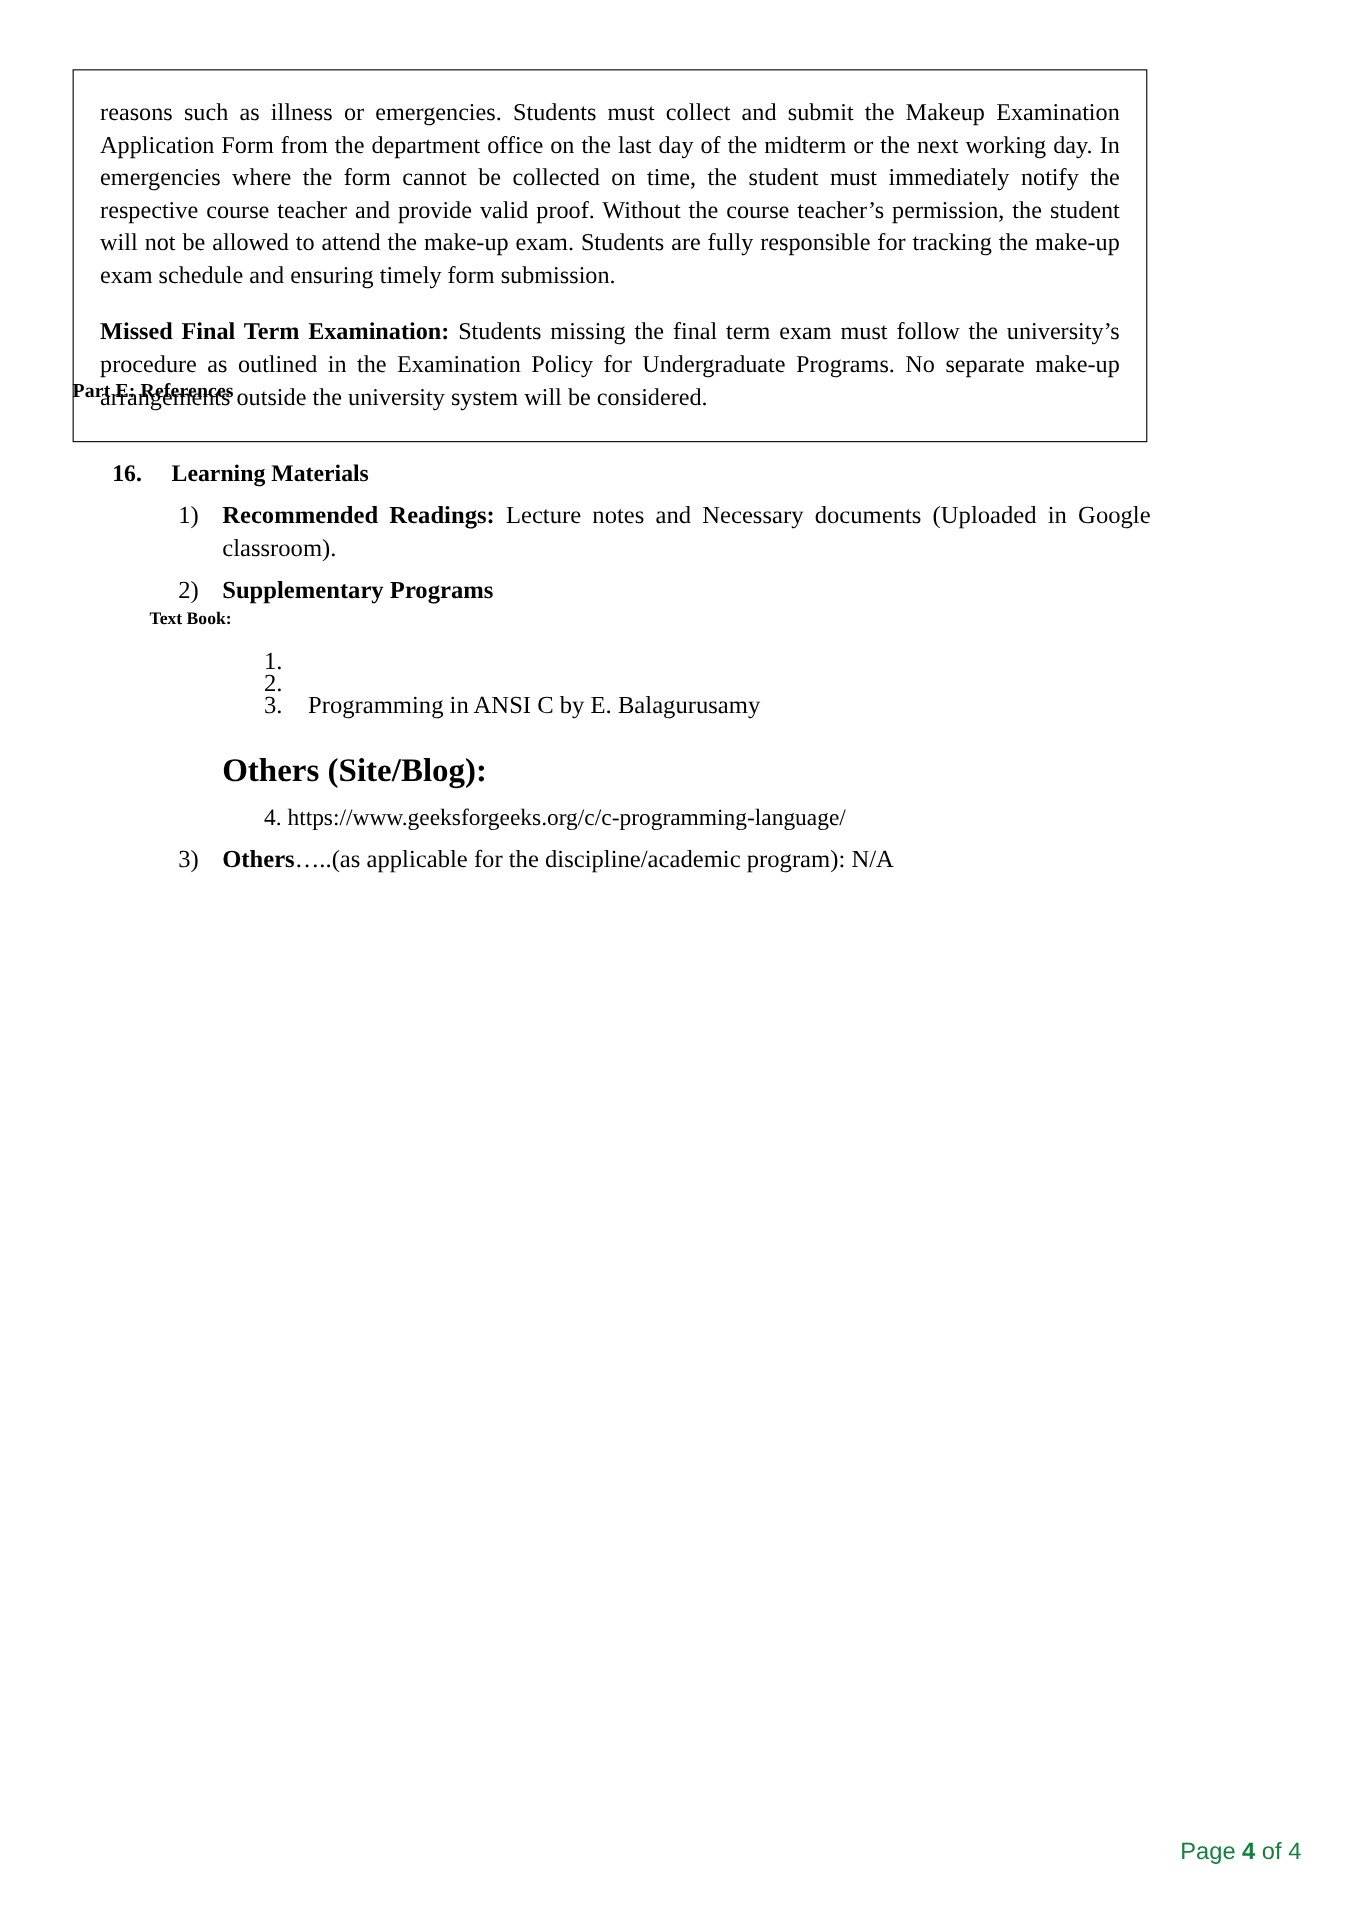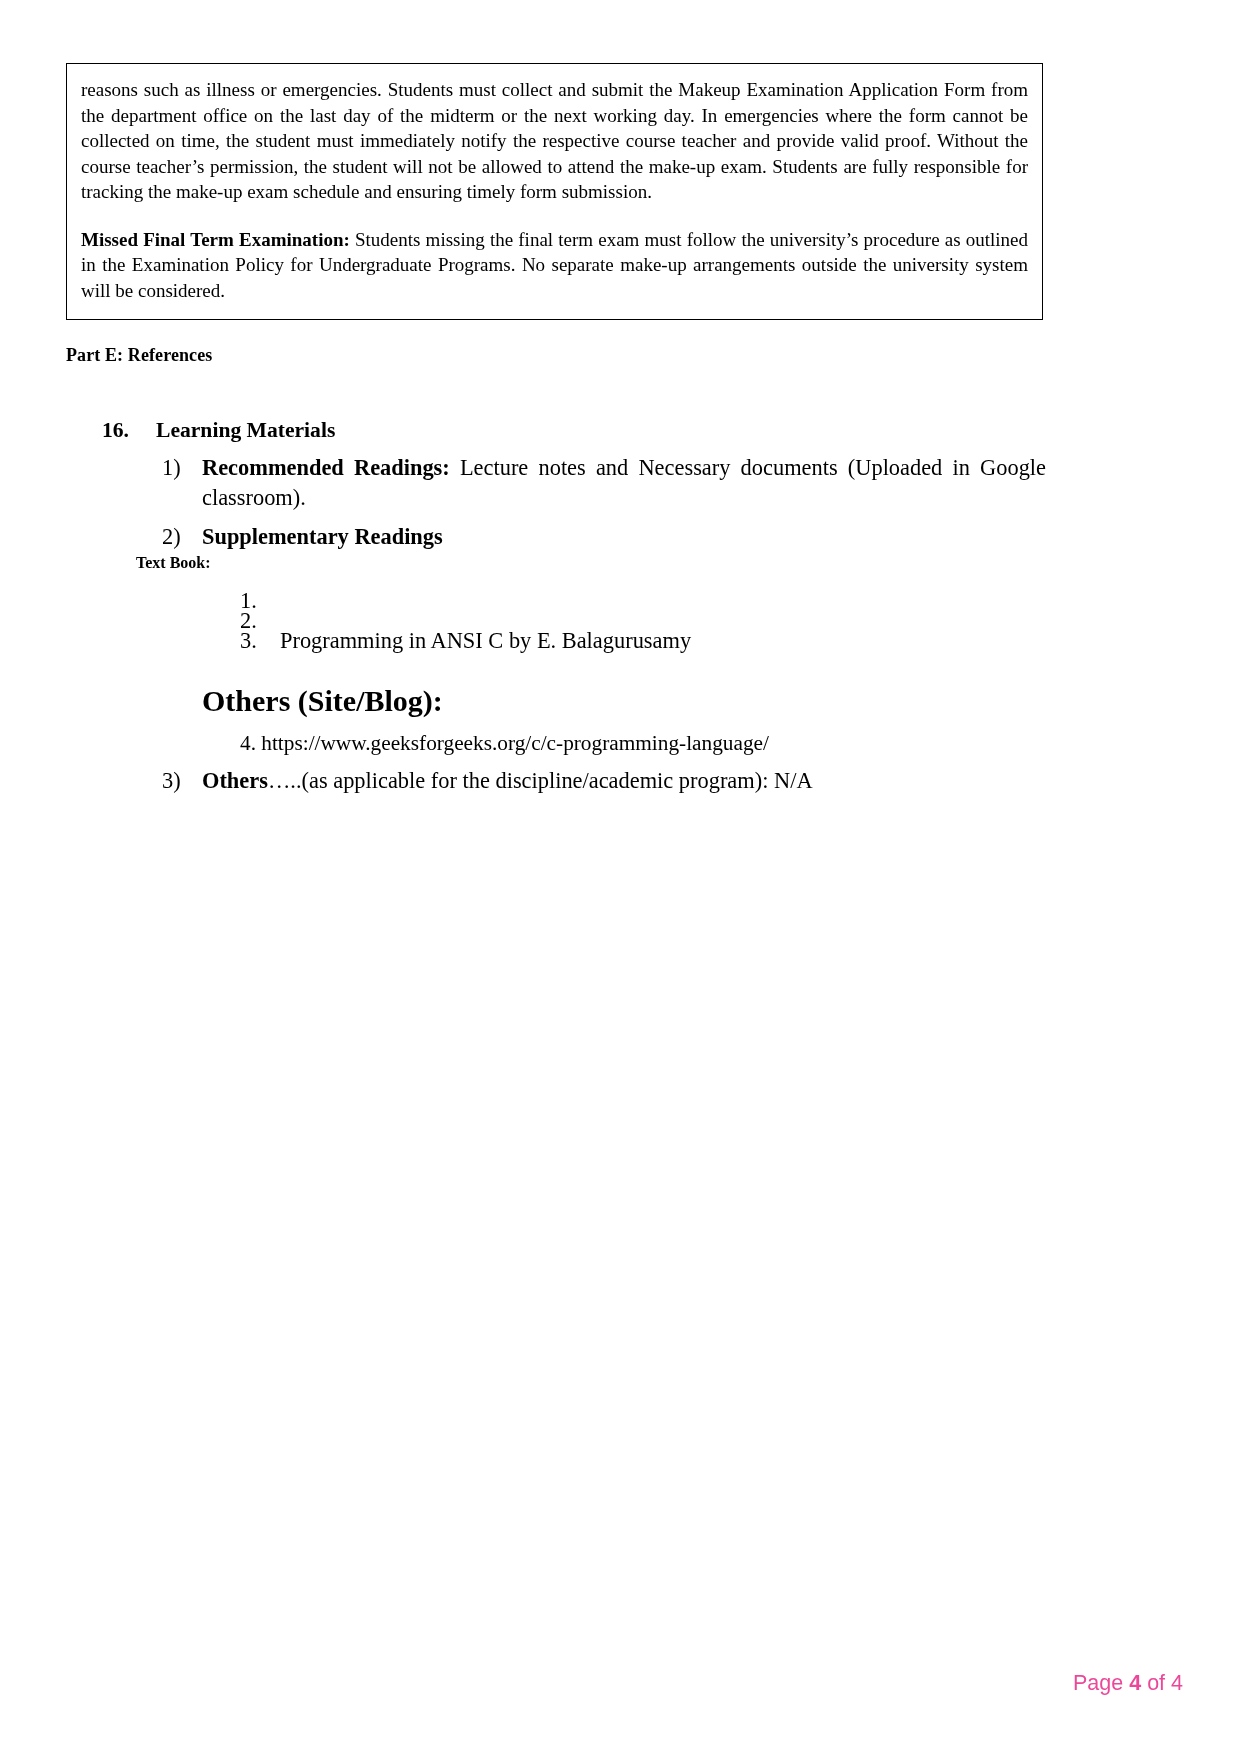--- a/index.html
+++ b/index.html
@@ -22,25 +22,25 @@
   .policy-box {
     position: absolute;
     left: 66px;
     top: 63px;
     width: 977px;
     border: 1.6px solid #000000;
     box-sizing: border-box;
     padding: 13px 14px 16px 14px;
   }
   .policy-par {
-    font-size: 19px;
+    font-size: 22px;
     line-height: 1.345;
     text-align: justify;
     text-justify: inter-word;
-    margin: 0;
+    margin: 10px;
   }
   .policy-par + .policy-par {
     margin-top: 22px;
   }
   .policy-par b {
     font-weight: bold;
   }
 
   
   .part-heading {
@@ -131,21 +131,21 @@
   .sp-20 { height: 20px; }
   .sp-24 { height: 24px; }
 
   
   .footer {
     position: absolute;
     right: 58px;
     bottom: 58px;
     font-family: "Liberation Sans", "DejaVu Sans", sans-serif;
     font-size: 21.5px;
-    color: #ec4899;
+    color: #15803d;
     white-space: pre;
   }
   .footer b { font-weight: bold; }
 </style>
 </head>
 <body>
 
 <div class="page">
 
   <div class="policy-box">
@@ -164,21 +164,21 @@
 
     <div class="sp-8"></div>
 
     <div class="lvl2">
       <span class="marker">1)</span><b>Recommended Readings:</b><span> Lecture notes and Necessary documents (Uploaded in Google classroom).</span>
     </div>
 
     <div class="sp-8"></div>
 
     <div class="lvl2">
-      <span class="marker">2)</span><b>Supplementary Readings</b>
+      <span class="marker">2)</span><b>Supplementary Programs</b>
     </div>
 
     <div class="sub-head">Text Book:</div>
 
     <div class="sp-12"></div>
 
     <div class="lvl3">
       <span class="marker">1.</span>
     </div>
 

